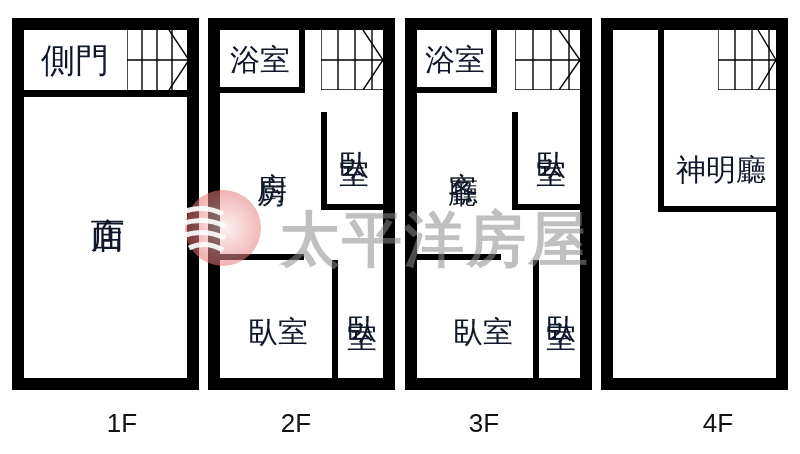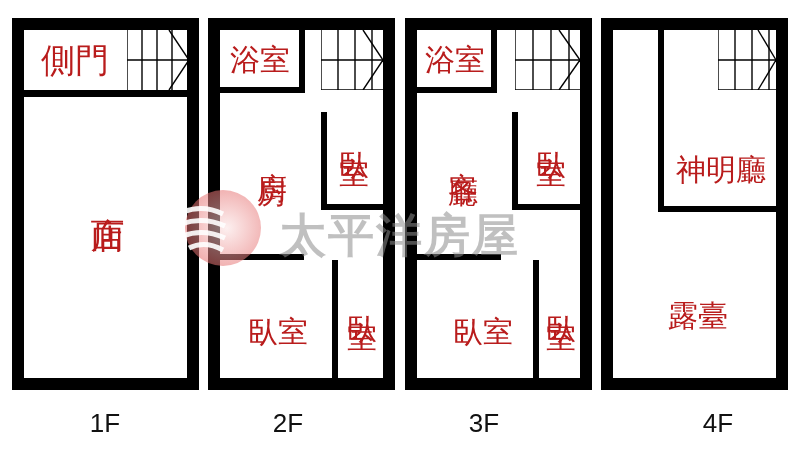--- a/index.html
+++ b/index.html
@@ -1,25 +1,25 @@
 <!DOCTYPE html>
 <html><head>
 <meta charset="utf-8">
 <style>
   html,body{margin:0;padding:0;background:#ffffff;}
   body{width:800px;height:454px;position:relative;overflow:hidden;font-family:"DejaVu Sans","Liberation Sans",sans-serif;}
   .plan{position:absolute;top:18px;height:372px;box-sizing:border-box;border:12px solid #000;background:#fff;}
   .wall{position:absolute;background:#000;}
-  .lbl{position:absolute;color:#b91c1c;font-size:30px;line-height:32px;text-align:center;font-weight:500;}
+  .lbl{position:absolute;color:#0f172a;font-size:30px;line-height:32px;text-align:center;font-weight:500;}
   .vlbl{writing-mode:vertical-rl;letter-spacing:4px;}
   .small{font-size:30px;}
   .stairs{position:absolute;}
   .floor-label{position:absolute;top:408px;width:80px;text-align:center;font-size:26px;color:#111;font-family:"Liberation Sans","DejaVu Sans",sans-serif;}
   .wm{position:absolute;left:175px;top:188px;width:450px;height:80px;pointer-events:none;}
-  .wm-text{position:absolute;left:105px;top:8px;font-family:Liberation Serif, serif;font-size:46px;font-weight:bold;color:rgba(140,140,140,0.55);letter-spacing:2px;line-height:80px;white-space:nowrap;}
+  .wm-text{position:absolute;left:105px;top:16px;font-family:Liberation Mono, monospace;font-size:60px;font-weight:bold;color:rgba(140,140,140,0.55);letter-spacing:2px;line-height:80px;white-space:nowrap;}
 </style>
 </head>
 <body>
 
 <div class="plan" style="left:12px;width:187px;">
   <div class="wall" style="left:0;top:60px;width:163px;height:7px;"></div>
   <span class="lbl" style="left:6px;top:14px;width:90px;font-size:34px;">側門</span>
   <svg class="stairs" style="left:103px;top:0;" width="62" height="60">
     <g stroke="#000" stroke-width="1.4" fill="none">
       <line x1="0" y1="0" x2="0" y2="60"></line>
@@ -95,21 +95,20 @@
         <line x1="17" y1="0" x2="17" y2="60"></line>
         <line x1="34" y1="0" x2="34" y2="60"></line>
         <line x1="51" y1="0" x2="51" y2="60"></line>
       <line x1="0" y1="30" x2="58" y2="30"></line>
         <line x1="0" y1="60" x2="58" y2="60"></line>
       <line x1="40" y1="0" x2="58" y2="30"></line>
         <line x1="58" y1="30" x2="40" y2="60"></line>
     </g>
   </svg>
   <span class="lbl" style="left:50px;top:124px;width:116px;">神明廳</span>
-  <span class="lbl" style="left:30px;top:270px;width:110px;">露臺</span>
 </div>
 
 <div class="wm">
   <svg width="90" height="80" style="position:absolute;left:0;top:0;">
     <defs>
       <radialGradient id="g1" cx="55%" cy="50%" r="55%">
         <stop offset="0%" stop-color="#fbe3e3"></stop>
         <stop offset="100%" stop-color="#e46a6a"></stop>
       </radialGradient>
     </defs>
@@ -117,16 +116,16 @@
     <g stroke="#ffffff" stroke-width="5" fill="none" opacity="0.9">
       <path d="M8 24 Q28 16 48 26"></path>
       <path d="M6 36 Q28 28 50 38"></path>
       <path d="M8 48 Q28 40 50 50"></path>
       <path d="M14 60 Q30 52 48 62"></path>
     </g>
   </svg>
   <span class="wm-text">太平洋房屋</span>
 </div>
 
-<span class="floor-label" style="left:65px;">1F</span>
-<span class="floor-label" style="left:248px;">2F</span>
+<span class="floor-label" style="left:82px;">1F</span>
+<span class="floor-label" style="left:256px;">2F</span>
 <span class="floor-label" style="left:444px;">3F</span>
 <span class="floor-label" style="left:678px;">4F</span>
 
 </body></html>

